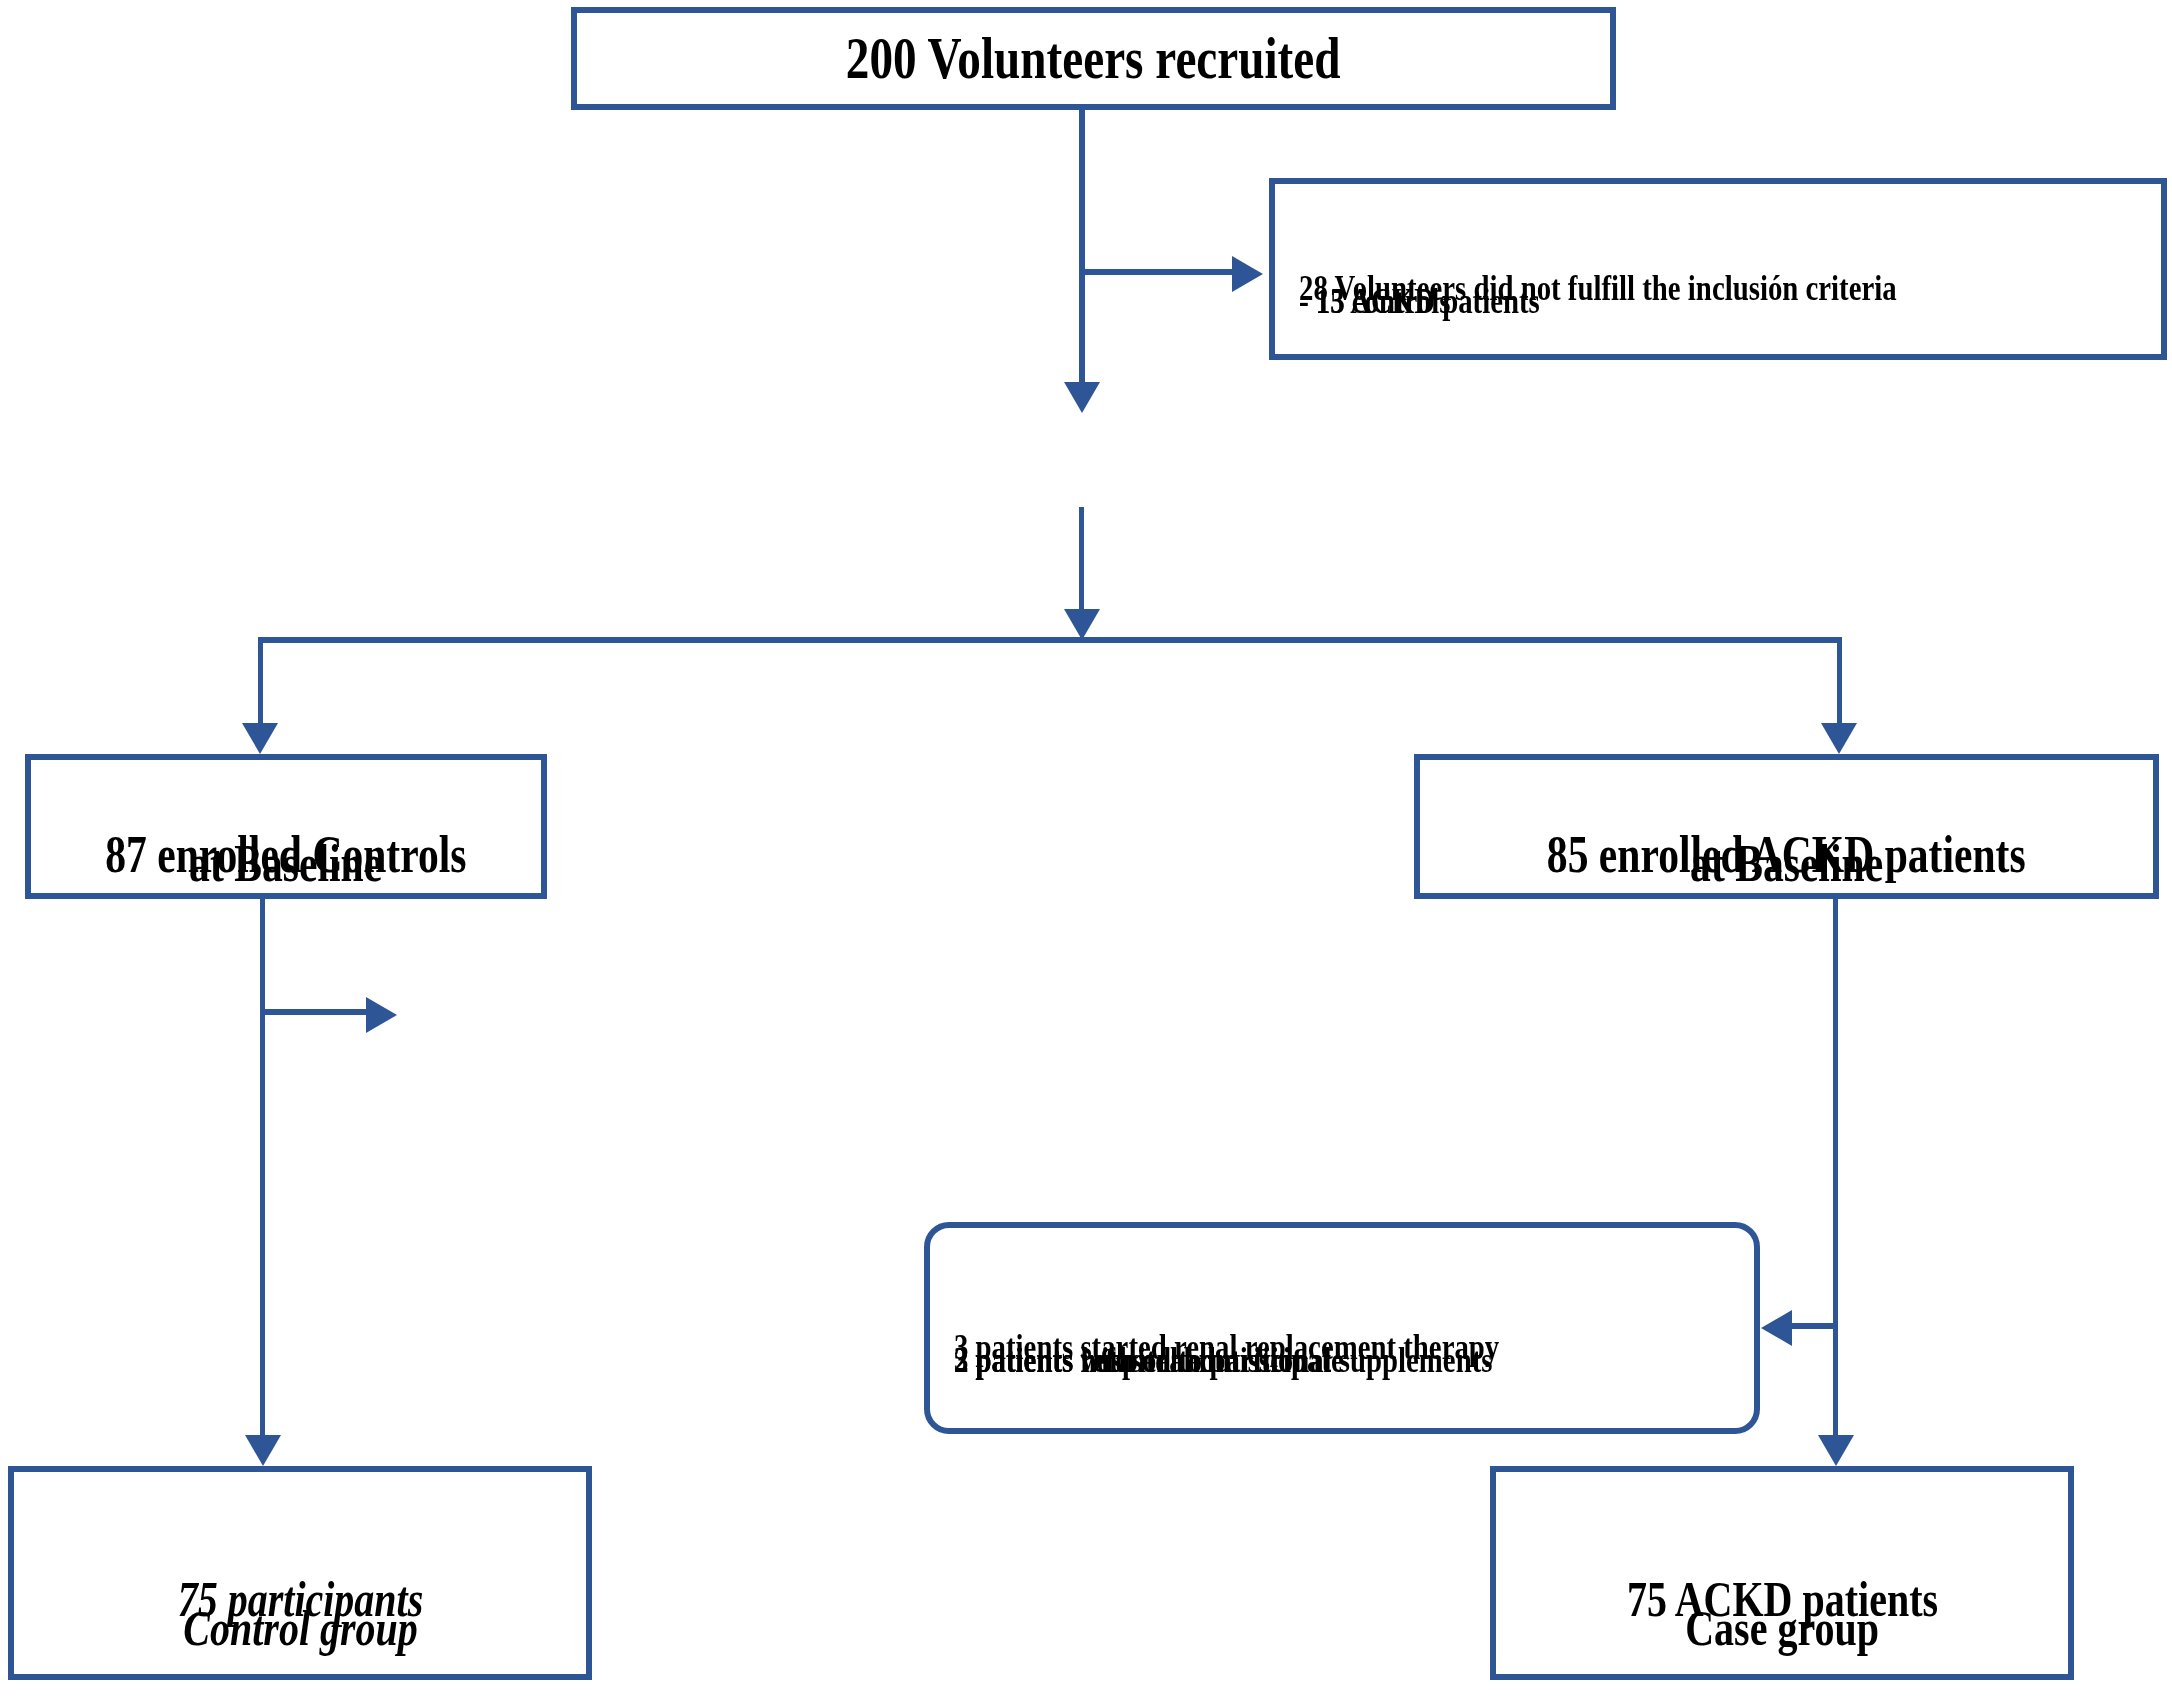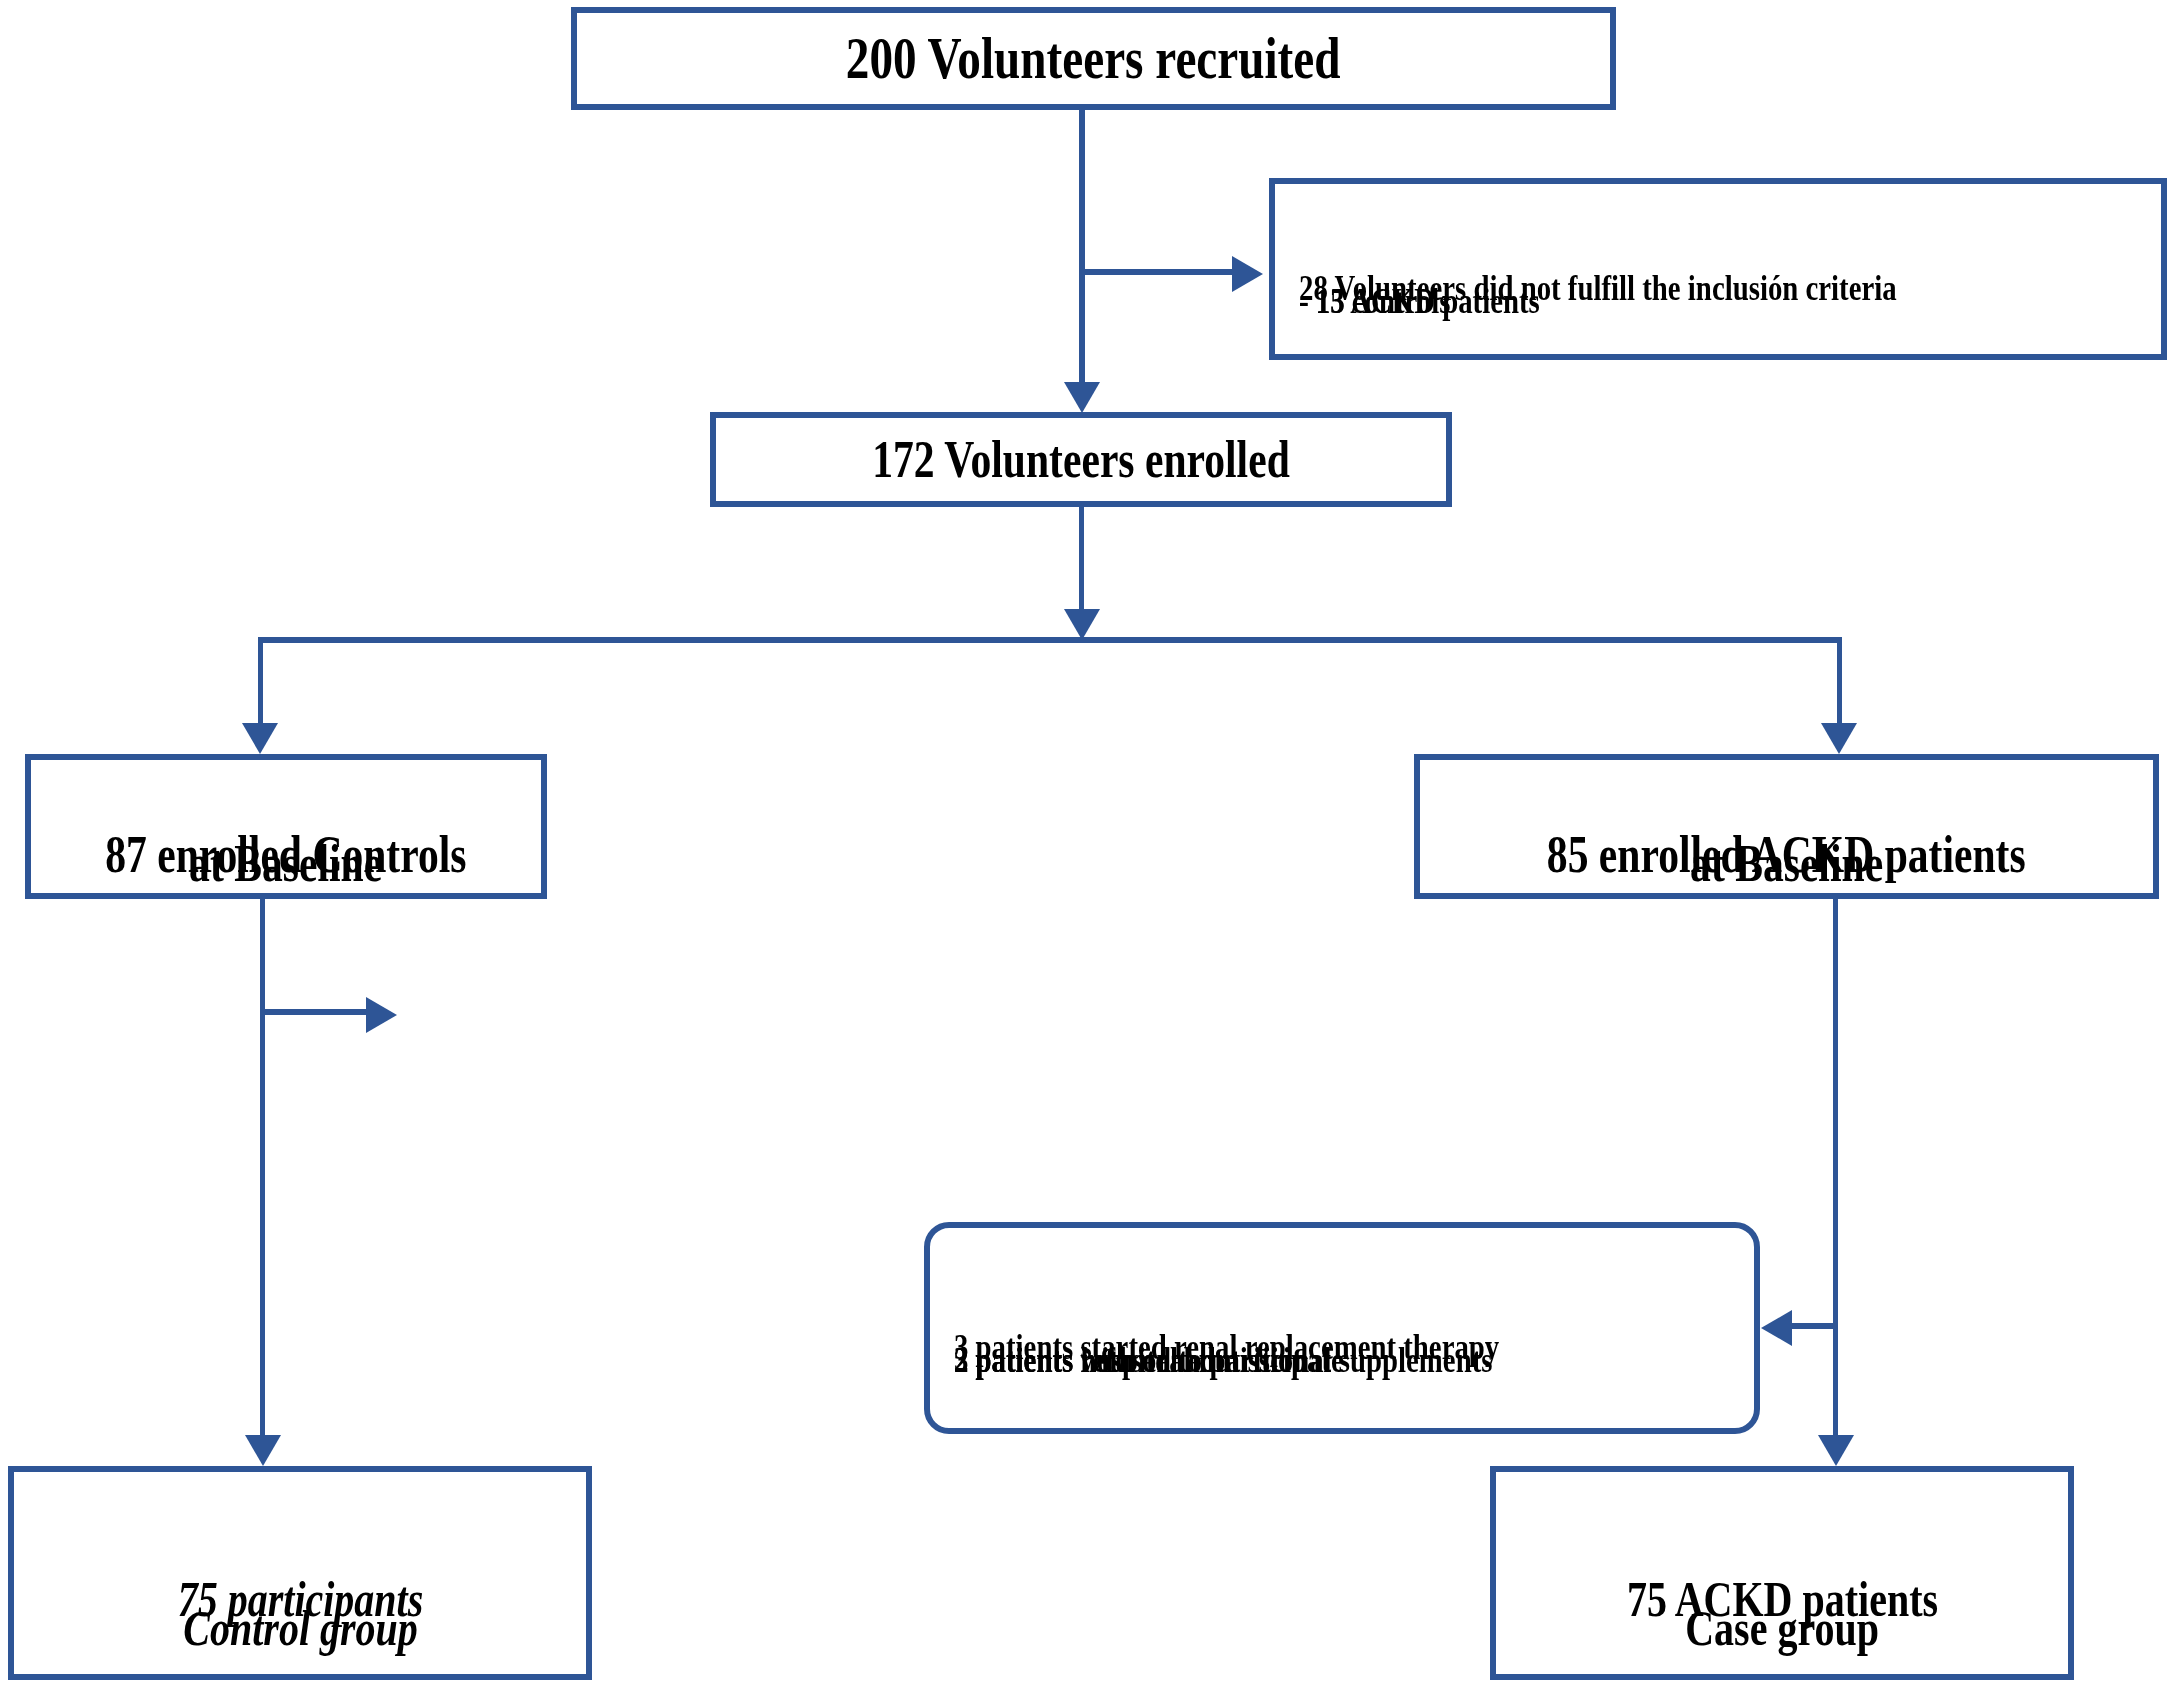--- a/index.html
+++ b/index.html
@@ -98,23 +98,20 @@
   <div class="arrow-right" style="left:1232px; top:256px;"></div>
 
   <div class="box left" style="left:1269px; top:178px; width:898px; height:182px; padding:12.5px 0 12.5px 0;">
     <div class="stack gap-list pad-l">
       <div class="line t-list">28  Volunteers did not fulfill the inclusión criteria</div>
       <div class="line t-list">- 15 controls</div>
       <div class="line t-list">- 13 ACKD patients</div>
     </div>
   </div>
 
-  <div class="box center" style="left:710px; top:412px; width:742px; height:95px;">
-    <div class="line t-node">172  Volunteers enrolled</div>
-  </div>
 
   <div class="conn-v" style="left:1079px; top:507px; width:4.9px; height:104px;"></div>
   <div class="arrow-down" style="left:1064px; top:609px;"></div>
 
   <div class="conn-h" style="left:258px; top:637px; width:1584px;"></div>
 
   <div class="conn-v" style="left:258px; top:637px; width:4.9px; height:89px;"></div>
   <div class="arrow-down" style="left:242px; top:723px;"></div>
 
   <div class="conn-v" style="left:1837px; top:637px; width:4.9px; height:89px;"></div>

